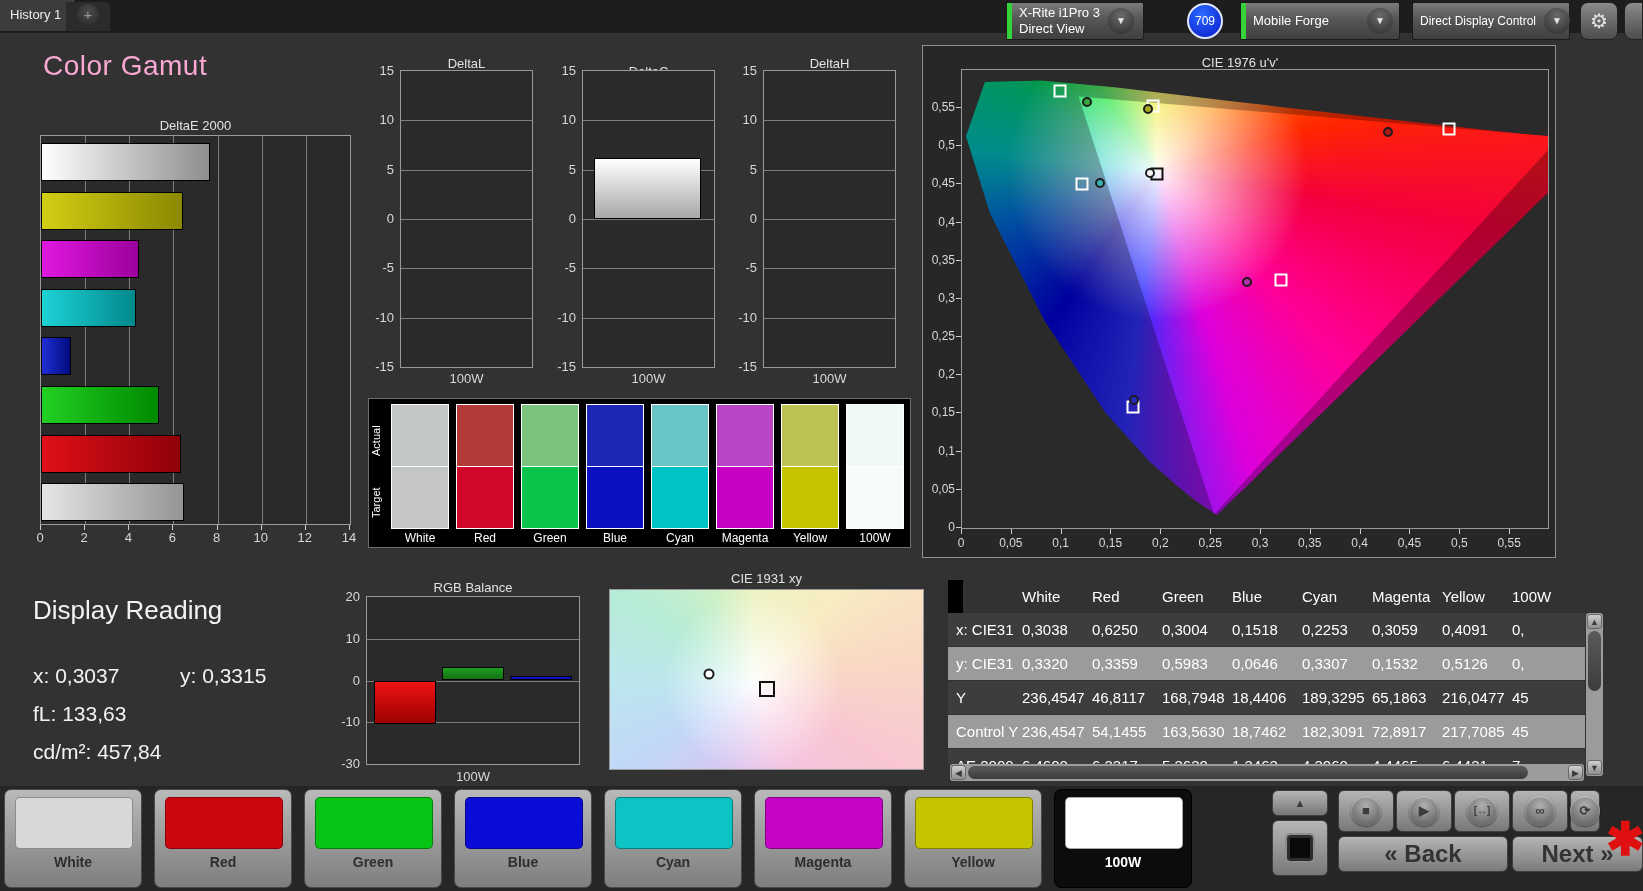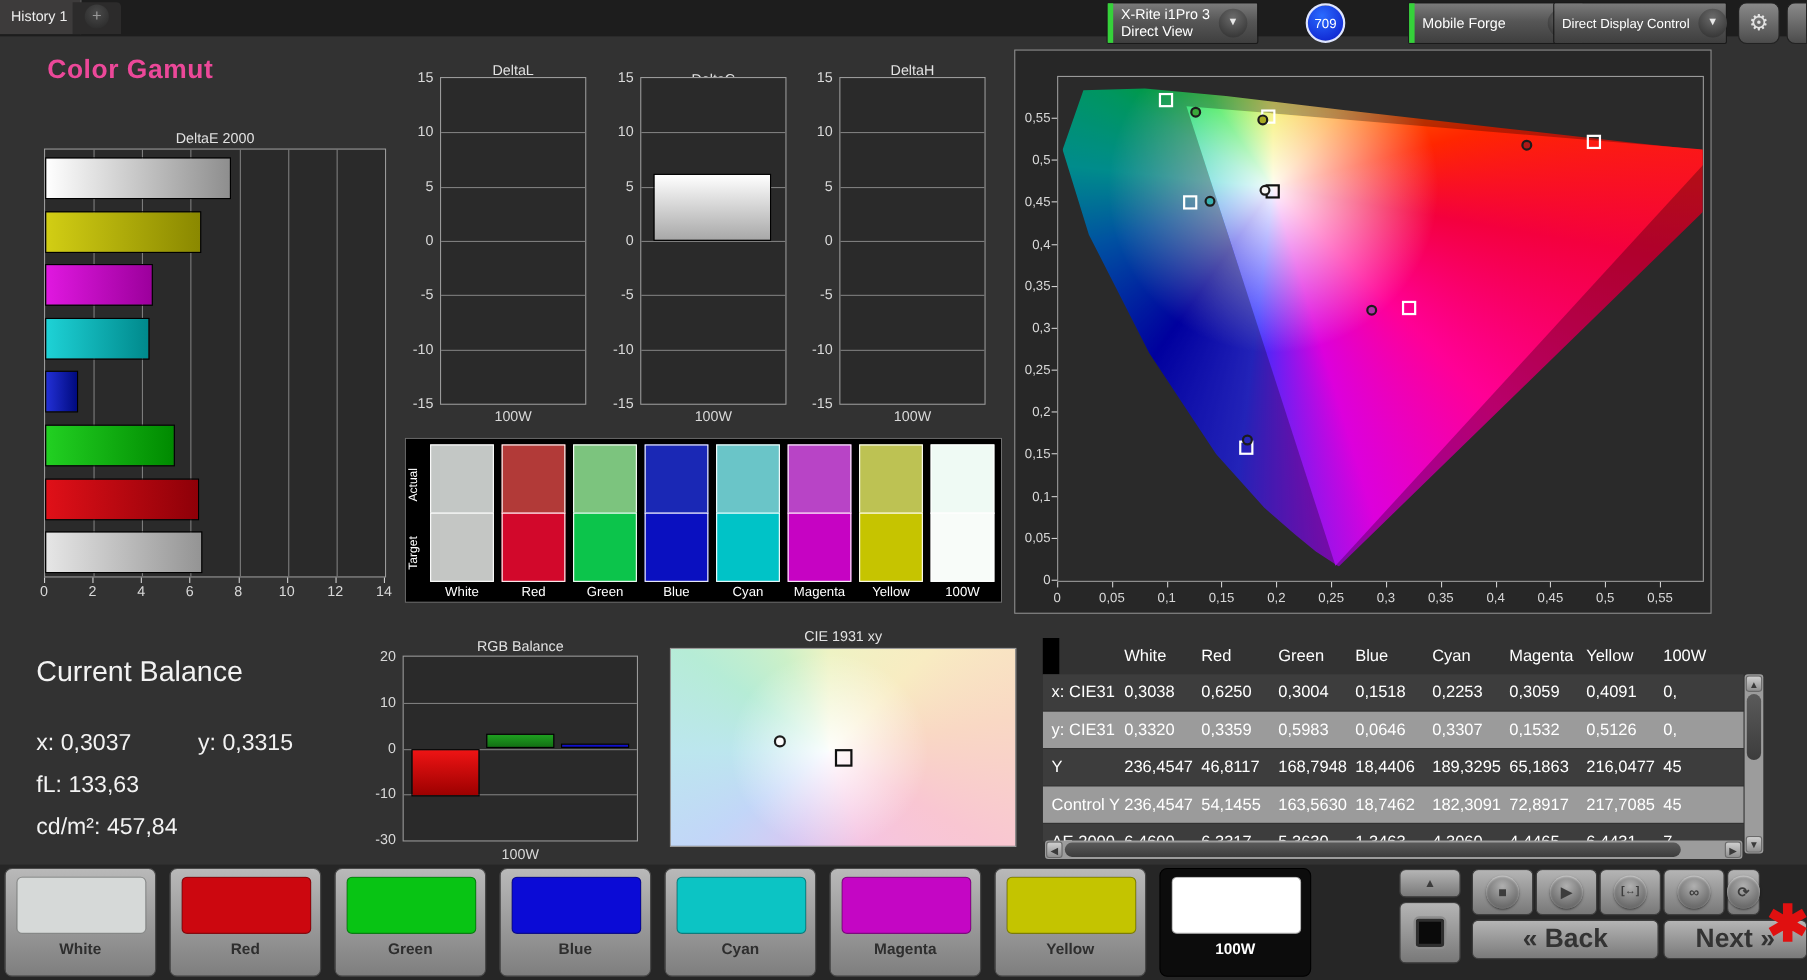--- a/index.html
+++ b/index.html
@@ -23,21 +23,21 @@
     background:radial-gradient(circle at 50% 30%, #6a6a6a, #2c2c2c); color:#e8e8e8;
     font-size:10px; text-align:center; line-height:26px; }
   .badge709 { position:absolute; top:3px; width:36px; height:36px; border-radius:50%;
     background:radial-gradient(circle at 40% 30%, #2a6bff, #0a18c8); border:2px solid #dfe6ff;
     color:#fff; font-size:12px; text-align:center; line-height:32px; }
   .iconbtn { position:absolute; top:2px; width:38px; height:38px; border-radius:8px;
     background:linear-gradient(#8a8a8a,#4c4c4c); border:1px solid #222; color:#e3e3e3;
     font-size:20px; text-align:center; line-height:36px; }
 
   
-  #page-title { position:absolute; left:43px; top:50px; font-size:24px; font-weight:700; color:#ec4899; letter-spacing:0.5px; }
+  #page-title { position:absolute; left:43px; top:50px; font-size:28px; font-weight:400; color:#f9a8d4; letter-spacing:0.5px; }
   .chart-title { position:absolute; color:#e2e2e2; font-size:13px; text-align:center; }
   .axis-label { position:absolute; color:#d8d8d8; font-size:13px; }
   .plotbox { position:absolute; background:#2a2a2a; border:1px solid #9a9a9a; }
 
   
   #de-plot  { left:40px; top:135px; width:311px; height:390px; }
   .vgrid { position:absolute; top:0; bottom:0; width:1px; background:#7d7d7d; }
   .hgrid { position:absolute; left:0; right:0; height:1px; background:#7d7d7d; }
   .hbar { position:absolute; left:0; height:38px; border:1px solid #000; }
   .tick-x { position:absolute; color:#d8d8d8; font-size:13px; transform:translateX(-50%); }
@@ -118,21 +118,21 @@
     </div>
 
     <div class="dropdown" id="dd-meter" style="left:1006px; width:138px;">
       <div class="dd-stripe" id="meter-stripe" style="background: rgb(53, 210, 58);"></div>
       <div class="dd-text"><span>X-Rite i1Pro 3</span><br><span>Direct View</span></div>
       <div class="dd-arrow">▼</div>
     </div>
 
     <div class="badge709" style="left:1187px;">709</div>
 
-    <div class="dropdown" id="dd-source" style="left:1280px; width:160px;">
+    <div class="dropdown" id="dd-source" style="left:1240px; width:160px;">
       <div class="dd-stripe" id="source-stripe" style="background: rgb(53, 210, 58);"></div>
       <div class="dd-text" style="flex:1">Mobile Forge</div>
       <div class="dd-arrow">▼</div>
     </div>
 
     <div class="dropdown" id="dd-display" style="left:1412px; width:158px;">
       <div class="dd-stripe" id="display-stripe" style="background: rgb(232, 232, 56);"></div>
       <div class="dd-text" style="flex:1; font-size:12px;">Direct Display Control</div>
       <div class="dd-arrow">▼</div>
     </div>
@@ -272,20 +272,21 @@
         </div>
         <div class="sw-col" style="left: 477px;">
           <div class="sw-act" style="background: rgb(239, 250, 244);"></div>
           <div class="sw-tgt" style="background: rgb(248, 252, 249); margin-top: -1px;"></div>
           <div class="sw-name">100W</div>
         </div>
       </div>
   </div>
 
   <div id="cie76">
+    <div class="chart-title" style="left:0; top:9px; width:634px;">CIE 1976 u'v'</div>
     <div id="cie76-plot">
       <div class="locus-layer" id="locus-dim" style="background: radial-gradient(150px at 195.333px 100.581px, rgba(255, 255, 255, 0.96), rgba(255, 255, 255, 0) 100%), conic-gradient(at 195.333px 100.581px, rgb(240, 228, 0) 0deg, rgb(255, 136, 0) 42deg, rgb(255, 38, 0) 75deg, rgb(244, 0, 62) 100deg, rgb(255, 0, 150) 135deg, rgb(220, 0, 220) 163deg, rgb(48, 48, 255) 187deg, rgb(0, 0, 220) 215deg, rgb(0, 112, 224) 252deg, rgb(0, 194, 194) 276deg, rgb(0, 208, 132) 300deg, rgb(0, 224, 32) 325deg, rgb(134, 232, 0) 345deg, rgb(240, 228, 0) 360deg); clip-path: polygon(4px 66.2px, 22.9px 12px, 78.7px 10.5px, 152.5px 17.3px, 261.1px 30.3px, 402.6px 46.4px, 518.2px 59.3px, 637.8px 72.3px, 255.1px 445px, 234.2px 431.3px, 215.3px 416px, 187.4px 391.6px, 143.5px 342.7px, 82.7px 251px, 27.9px 143.3px); filter: brightness(0.72);"></div>
       <div class="locus-layer" id="locus-bright" style="background: radial-gradient(150px at 195.333px 100.581px, rgba(255, 255, 255, 0.96), rgba(255, 255, 255, 0) 100%), conic-gradient(at 195.333px 100.581px, rgb(240, 228, 0) 0deg, rgb(255, 136, 0) 42deg, rgb(255, 38, 0) 75deg, rgb(244, 0, 62) 100deg, rgb(255, 0, 150) 135deg, rgb(220, 0, 220) 163deg, rgb(48, 48, 255) 187deg, rgb(0, 0, 220) 215deg, rgb(0, 112, 224) 252deg, rgb(0, 194, 194) 276deg, rgb(0, 208, 132) 300deg, rgb(0, 224, 32) 325deg, rgb(134, 232, 0) 345deg, rgb(240, 228, 0) 360deg); clip-path: polygon(116.6px 26.5px, 598px 67px, 252.1px 444.3px);"></div>
       <div id="cie76-markers">
           <div class="marker-sq" style="left: 97.6667px; top: 21.1549px; border-color: rgb(255, 255, 255);"></div>
           <div class="marker-sq" style="left: 191.347px; top: 35.6655px; border-color: rgb(255, 255, 255);"></div>
           <div class="marker-sq" style="left: 487.337px; top: 59.3407px; border-color: rgb(255, 255, 255);"></div>
           <div class="marker-sq" style="left: 195.333px; top: 104.4px; border-color: rgb(17, 17, 17);"></div>
           <div class="marker-sq" style="left: 119.592px; top: 114.328px; border-color: rgb(255, 255, 255);"></div>
           <div class="marker-sq" style="left: 318.912px; top: 209.793px; border-color: rgb(255, 255, 255);"></div>
@@ -344,21 +345,21 @@
         <div style="position: absolute; left: 33px; top: 175.514px; width: 5px; height: 1px; background: rgb(207, 207, 207);"></div>
         <div class="tick-y" style="left: 0px; top: 137.328px; font-size: 12px; width: 32px;">0,45</div>
         <div style="position: absolute; left: 33px; top: 137.328px; width: 5px; height: 1px; background: rgb(207, 207, 207);"></div>
         <div class="tick-y" style="left: 0px; top: 99.1424px; font-size: 12px; width: 32px;">0,5</div>
         <div style="position: absolute; left: 33px; top: 99.1424px; width: 5px; height: 1px; background: rgb(207, 207, 207);"></div>
         <div class="tick-y" style="left: 0px; top: 60.9566px; font-size: 12px; width: 32px;">0,55</div>
         <div style="position: absolute; left: 33px; top: 60.9566px; width: 5px; height: 1px; background: rgb(207, 207, 207);"></div>
       </div>
   </div>
 
-  <div id="cur-title">Current Balance</div>
+  <div id="cur-title">Display Reading</div>
   <div class="cur-val" style="left:33px; top:664px;">x: 0,3037</div>
   <div class="cur-val" style="left:180px; top:664px;">y: 0,3315</div>
   <div class="cur-val" style="left:33px; top:702px;">fL: 133,63</div>
   <div class="cur-val" style="left:33px; top:740px;">cd/m²: 457,84</div>
 
   <div class="chart-title" style="left:366px; top:580px; width:214px;">RGB Balance</div>
   <div class="plotbox" id="rgb-plot">
       <div class="hgrid" style="top: 41.75px;"></div>
       <div class="hgrid" style="top: 83.5px;"></div>
       <div class="hgrid" style="top: 125.25px;"></div>

